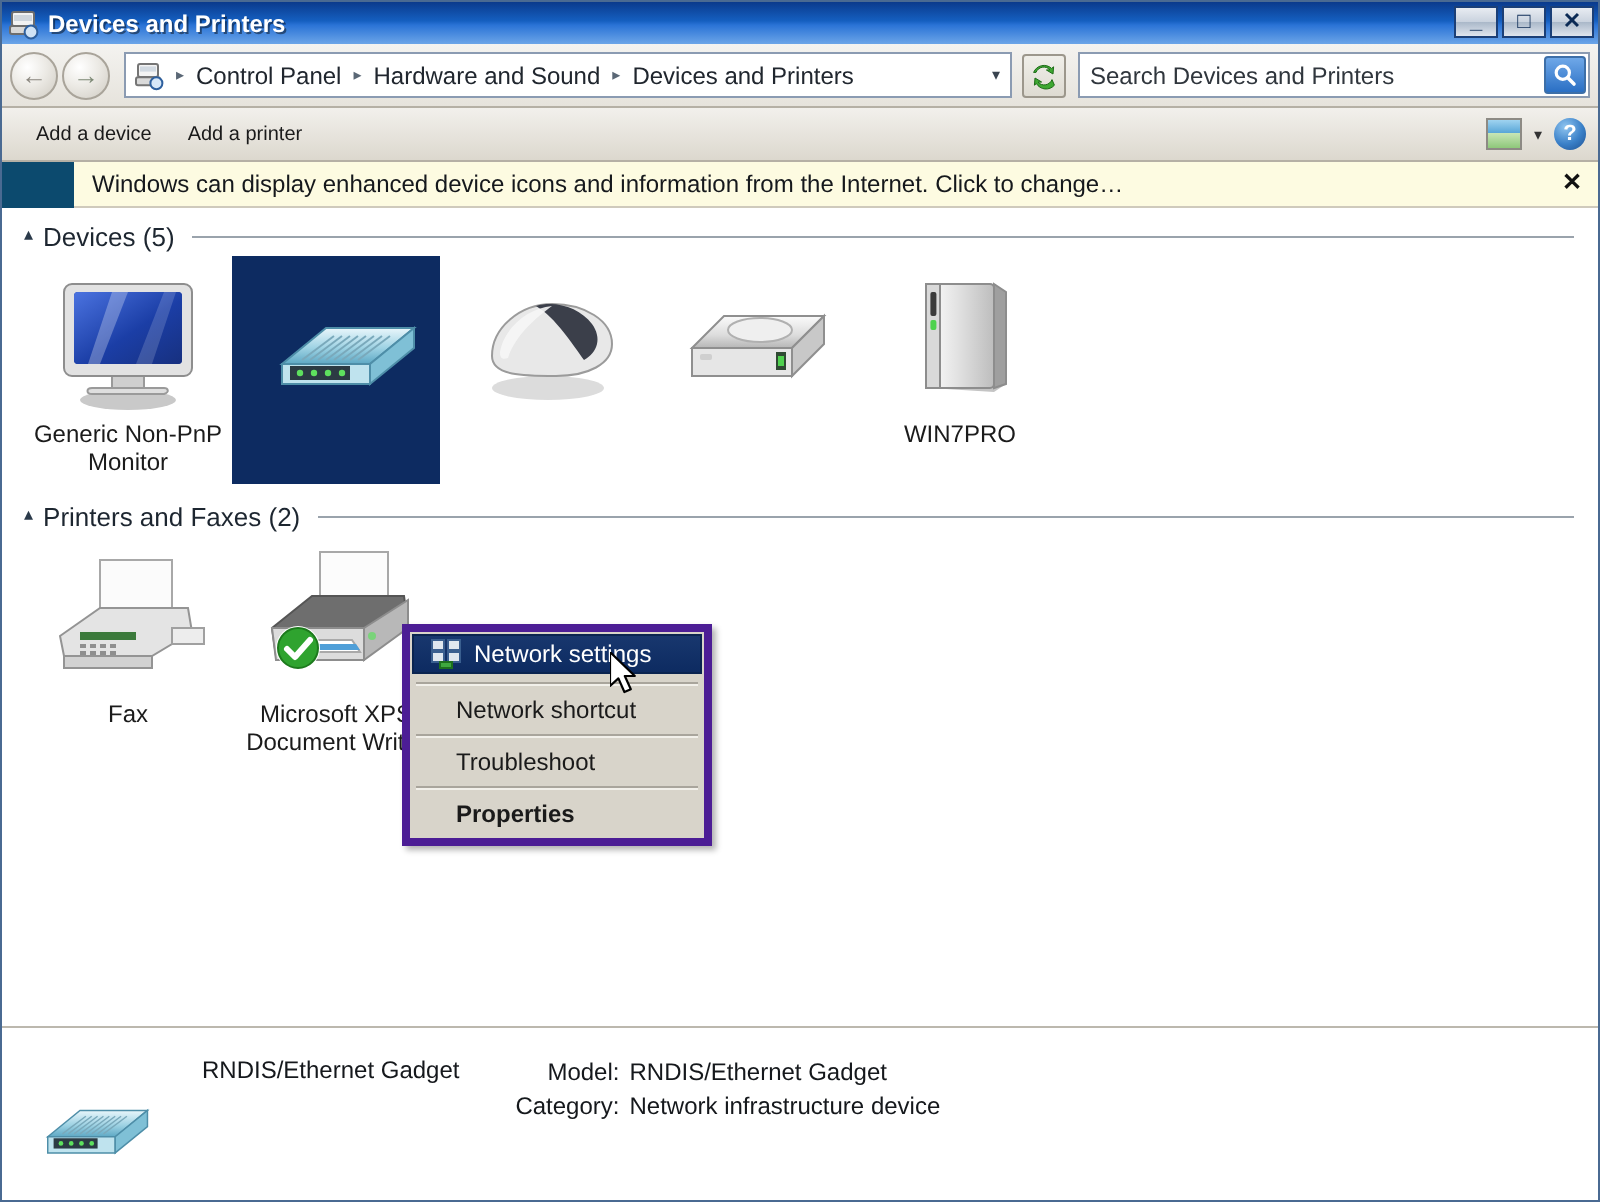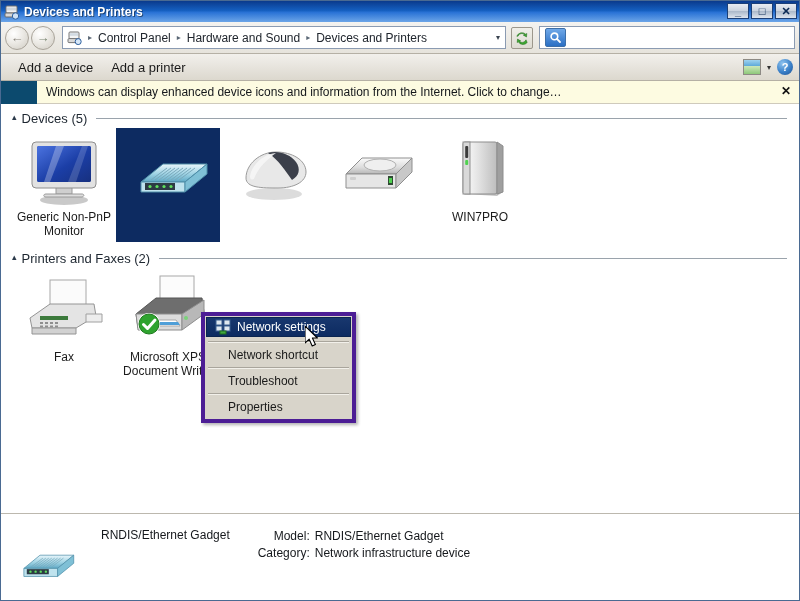--- a/index.html
+++ b/index.html
@@ -85,21 +85,21 @@
     border:1px solid #3d6fa8;border-radius:2px;
     display:flex;align-items:center;justify-content:center;
   }
   
   .cmdbar{
     flex:0 0 26px;height:26px;
     background:linear-gradient(to bottom,#f2f0ec 0%,#dcd8ce 100%);
     border-bottom:1px solid #b5b0a5;
     display:flex;align-items:center;padding:0 8px;position:relative;
   }
-  .cmd-item{font-size:13px;color:#1a1a1a;padding:3px 9px;white-space:nowrap;text-align:right;}
+  .cmd-item{font-size:10px;color:#1a1a1a;padding:3px 9px;white-space:nowrap;text-align:right;}
   .cmd-right{position:absolute;right:6px;top:0;height:26px;display:flex;align-items:center;gap:6px;}
   .viewico{
     width:16px;height:14px;border:1px solid #8d8a84;
     background:linear-gradient(to bottom,#9fd3f0 0%,#5aa7d8 45%,#c9e6b7 46%,#8ec87a 100%);
   }
   .tiny-caret{font-size:8px;color:#333;}
   .helpico{
     width:16px;height:16px;border-radius:50%;
     background:radial-gradient(circle at 35% 28%,#8fc4ef 0%,#3a80c8 55%,#1d4f90 100%);
     color:#fff;font-size:11px;font-weight:bold;line-height:16px;text-align:center;
@@ -163,21 +163,21 @@
     height:22px;display:flex;align-items:center;
     padding-left:8px;font-size:12px;color:#1a1a1a;position:relative;
   }
   .ctxitem.hl{
     background:linear-gradient(to bottom,#18376e,#0d2b61);
     color:#ffffff;
     border:1px solid #0a2450;
     box-sizing:border-box;
     height:20px;
   }
-  .ctxitem.bold{font-weight:normal;}
+  .ctxitem.bold{font-weight:bold;}
   .ctxicon{width:16px;height:16px;margin-right:6px;position:relative;flex:0 0 16px;}
   .ctxsep{height:1px;background:#a9a59c;margin:1px 2px;border-bottom:1px solid #f2f0ea;}
   .ctx-gap{height:3px;}
   
   .cursor{position:absolute;left:303px;top:222px;z-index:60;pointer-events:none;}
   
   .svgbox{display:block;}
 </style>
 </head>
 <body>
@@ -235,20 +235,21 @@
     </span>
 
     <span class="refreshbtn">
       <svg class="svgbox" width="14" height="14" viewBox="0 0 14 14">
         <path d="M3 5.2a4.2 4.2 0 0 1 7-1.3l-1.8.1 3.3 2 .3-3.6-1 .8A5.6 5.6 0 0 0 1.8 5.2z" fill="#3ea832" stroke="#1d6b17" stroke-width=".5"></path>
         <path d="M11 8.8a4.2 4.2 0 0 1-7 1.3l1.8-.1-3.3-2-.3 3.6 1-.8a5.6 5.6 0 0 0 9 .8z" fill="#3ea832" stroke="#1d6b17" stroke-width=".5"></path>
       </svg>
     </span>
 
     <span class="searchbox">
+      <span class="ph">Search Devices and Printers</span>
       <span class="searchico">
         <svg class="svgbox" width="13" height="13" viewBox="0 0 13 13">
           <circle cx="5.4" cy="5.4" r="3.3" fill="none" stroke="#ffffff" stroke-width="1.6"></circle>
           <line x1="7.9" y1="7.9" x2="11" y2="11" stroke="#ffffff" stroke-width="1.8" stroke-linecap="round"></line>
         </svg>
       </span>
     </span>
   </div>
 
   <div class="cmdbar">

